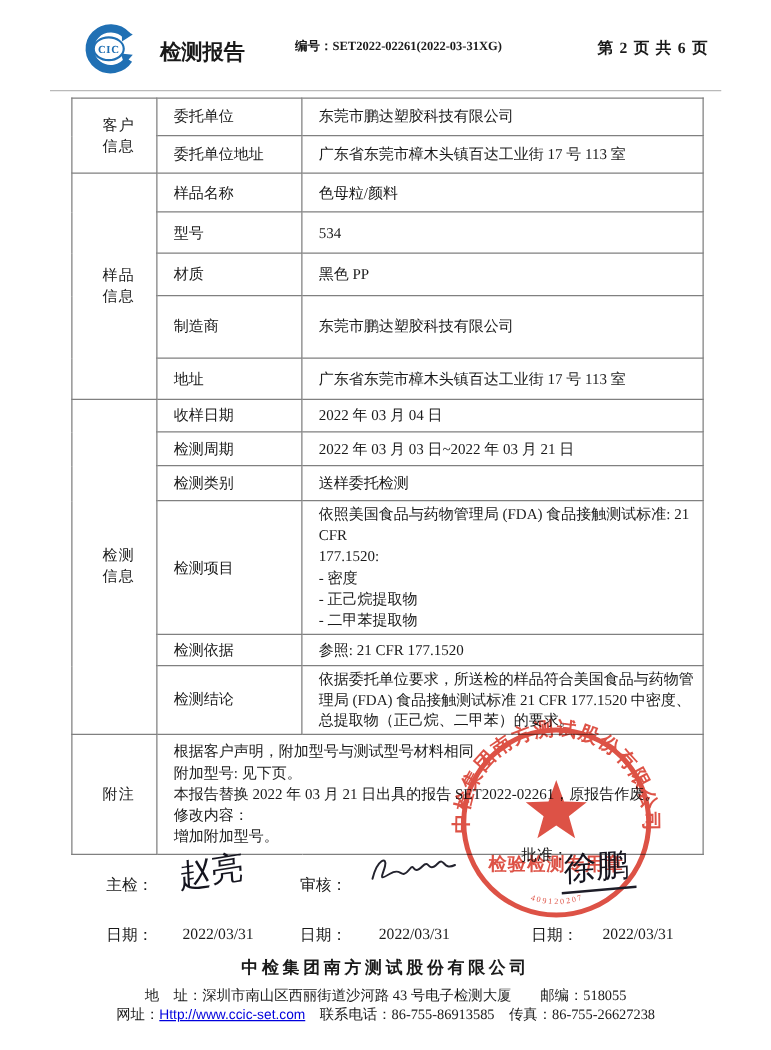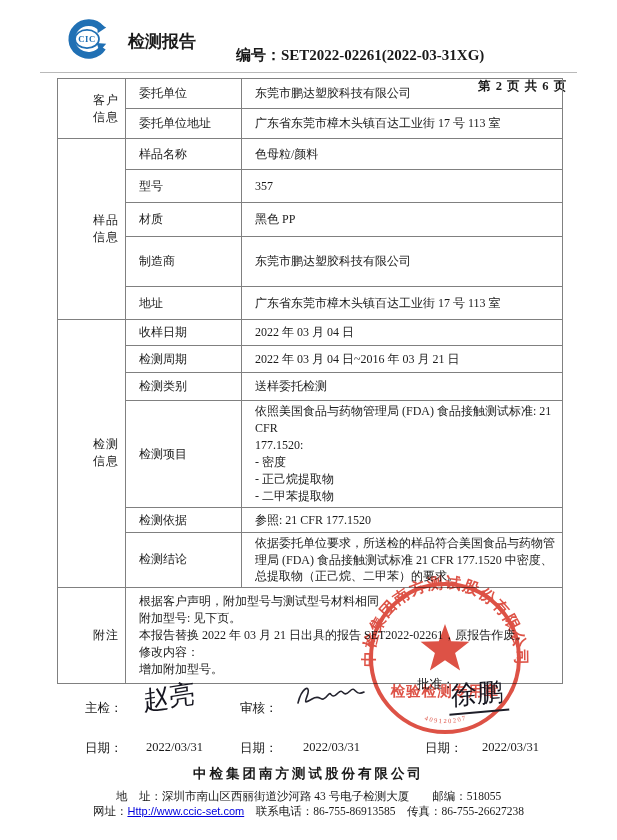--- a/index.html
+++ b/index.html
@@ -4,34 +4,34 @@
 <style>
   html,body{margin:0;padding:0;}
   body{
     width:617px;height:840px;background:#ffffff;position:relative;
     font-family:"Liberation Serif","DejaVu Serif",serif;color:#1a1a1a;
     overflow:hidden;
   }
   .abs{position:absolute;}
   
   .hdr-title{left:128px;top:30px;font-size:17px;font-weight:bold;}
-  .hdr-no{left:236px;top:46px;font-size:15px;font-weight:bold;}
-  .hdr-page{left:478px;top:30px;font-size:12.5px;font-weight:bold;letter-spacing:1px;margin-top:48px;}
+  .hdr-no{left:236px;top:30px;font-size:10px;font-weight:bold;}
+  .hdr-page{left:478px;top:30px;font-size:12.5px;font-weight:bold;letter-spacing:1px;}
   .hdr-rule{left:40px;top:72px;width:537px;height:1px;background:#b9b9b9;}
   
   table.report{
     position:absolute;left:57px;top:78px;width:506px;
     border-collapse:collapse;table-layout:fixed;
   }
   table.report td{
     border:1px solid #808080;font-size:12px;vertical-align:middle;
     padding:2px 6px 2px 13px;line-height:17px;word-break:break-all;
   }
   td.sec{
-    width:48px;text-align:right;padding:2px;white-space:pre-line;
+    width:48px;text-align:center;padding:2px;white-space:pre-line;
     line-height:26px;letter-spacing:1px;
   }
   td.fld{width:96px;margin-top:44px;}
   .pre{white-space:pre-line;}
   td.tall{line-height:18.5px;padding-top:6px;padding-bottom:6px;}
   td.note{vertical-align:top;line-height:19px;padding-top:7px;}
   
   .stamp{left:361px;top:574px;z-index:5;mix-blend-mode:multiply;opacity:.88;}
   
   .lab{font-size:12.5px;z-index:3;font-family:Liberation Mono, monospace;}
@@ -81,21 +81,21 @@
   </tr>
 
   <tr style="height:31px">
     <td class="sec" rowspan="5">样品
 信息</td>
     <td class="fld">样品名称</td>
     <td>色母粒/颜料</td>
   </tr>
   <tr style="height:33px">
     <td class="fld">型号</td>
-    <td>357</td>
+    <td>534</td>
   </tr>
   <tr style="height:34px">
     <td class="fld">材质</td>
     <td>黑色 PP</td>
   </tr>
   <tr style="height:50px">
     <td class="fld">制造商</td>
     <td>东莞市鹏达塑胶科技有限公司</td>
   </tr>
   <tr style="height:33px">
@@ -104,21 +104,21 @@
   </tr>
 
   <tr style="height:26px">
     <td class="sec" rowspan="6">检测
 信息</td>
     <td class="fld">收样日期</td>
     <td>2022 年 03 月 04 日</td>
   </tr>
   <tr style="height:27px">
     <td class="fld">检测周期</td>
-    <td>2022 年 03 月 04 日~2016 年 03 月 21 日</td>
+    <td>2022 年 03 月 03 日~2022 年 03 月 21 日</td>
   </tr>
   <tr style="height:28px">
     <td class="fld">检测类别</td>
     <td>送样委托检测</td>
   </tr>
   <tr style="height:87px">
     <td class="fld">检测项目</td>
     <td class="pre tall">依照美国食品与药物管理局 (FDA) 食品接触测试标准: 21 CFR
 177.1520:
 - 密度

